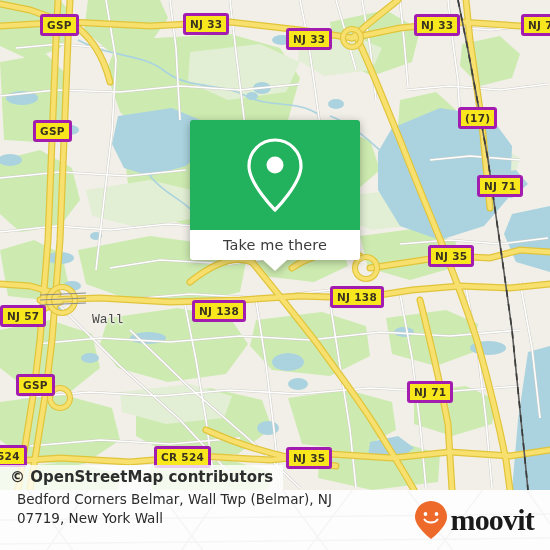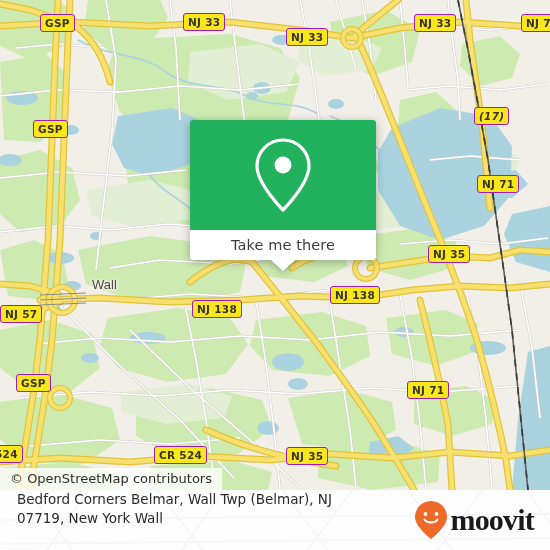--- a/index.html
+++ b/index.html
@@ -34,53 +34,54 @@
     left: 0; top: 0;
     width: 550px;
     height: 490px;
     display: block;
   }
 
   
   .shield {
     position: absolute;
     background: #f8e71c;
-    border: 1px solid #a21caf;
+    border: 3px solid #a21caf;
     border-radius: 3px;
     color: #3a3320;
     font-family: "DejaVu Sans", sans-serif;
     font-size: 10.5px;
     font-weight: bold;
     line-height: 1;
     padding: 2.5px 4px 3px 4px;
     white-space: nowrap;
     letter-spacing: 0.3px;
     box-sizing: border-box;
     z-index: 6;
   }
 
   
   .place-label {
     position: absolute;
     color: #4a4a4a;
-    font-family: Liberation Sans, sans-serif;
+    font-family: Liberation Mono, monospace;
     font-size: 13px;
     text-shadow:
        1.5px 0 1.5px #f2efe9, -1.5px 0 1.5px #f2efe9,
        0 1.5px 1.5px #f2efe9, 0 -1.5px 1.5px #f2efe9;
     white-space: nowrap;
     z-index: 5;
+    margin-top: 35px;
   }
 
   
   #popup {
     position: absolute;
     left: 190px;
     top: 120px;
-    width: 186px;
+    width: 170px;
     z-index: 20;
     filter: drop-shadow(0 2px 4px rgba(0,0,0,0.30));
   }
   #popup-body {
     background: #22b15c;
     height: 110px;
     border-radius: 3px 3px 0 0;
     display: flex;
     align-items: center;
     justify-content: center;
@@ -112,24 +113,25 @@
   }
 
   
   #attribution {
     position: absolute;
     left: 0;
     bottom: 0;
     background: rgba(255,255,255,0.78);
     padding: 3px 10px 4px 10px;
     font-family: "DejaVu Sans", sans-serif;
-    font-size: 13px;
+    font-size: 15px;
     color: #2d2d2d;
     z-index: 12;
     white-space: nowrap;
+    font-weight: bold;
   }
 
   
   #footer {
     position: absolute;
     left: 0;
     top: 490px;
     width: 550px;
     height: 60px;
     background: #fdfdfd;
@@ -435,21 +437,21 @@
     </svg>
 
     <div class="place-label" style="left:92px; top:277px;">Wall</div>
 
     <div class="shield" style="left:40px;  top:14px;">GSP</div>
     <div class="shield" style="left:183px; top:13px;">NJ 33</div>
     <div class="shield" style="left:286px; top:28px;">NJ 33</div>
     <div class="shield" style="left:414px; top:14px;">NJ 33</div>
     <div class="shield" style="left:521px; top:14px;">NJ 71</div>
     <div class="shield" style="left:33px;  top:120px;">GSP</div>
-    <div class="shield" style="left:474px; top:107px;font-style:italic;">(17)</div>
+    <div class="shield" style="left:458px; top:107px;">(17)</div>
     <div class="shield" style="left:477px; top:175px;">NJ 71</div>
     <div class="shield" style="left:428px; top:245px;">NJ 35</div>
     <div class="shield" style="left:330px; top:286px;">NJ 138</div>
     <div class="shield" style="left:0px;   top:305px;">NJ 57</div>
     <div class="shield" style="left:192px; top:300px;">NJ 138</div>
     <div class="shield" style="left:16px;  top:374px;">GSP</div>
     <div class="shield" style="left:407px; top:381px;">NJ 71</div>
     <div class="shield" style="left:-10px; top:445px;">524</div>
     <div class="shield" style="left:154px; top:446px;">CR 524</div>
     <div class="shield" style="left:286px; top:447px;">NJ 35</div>

